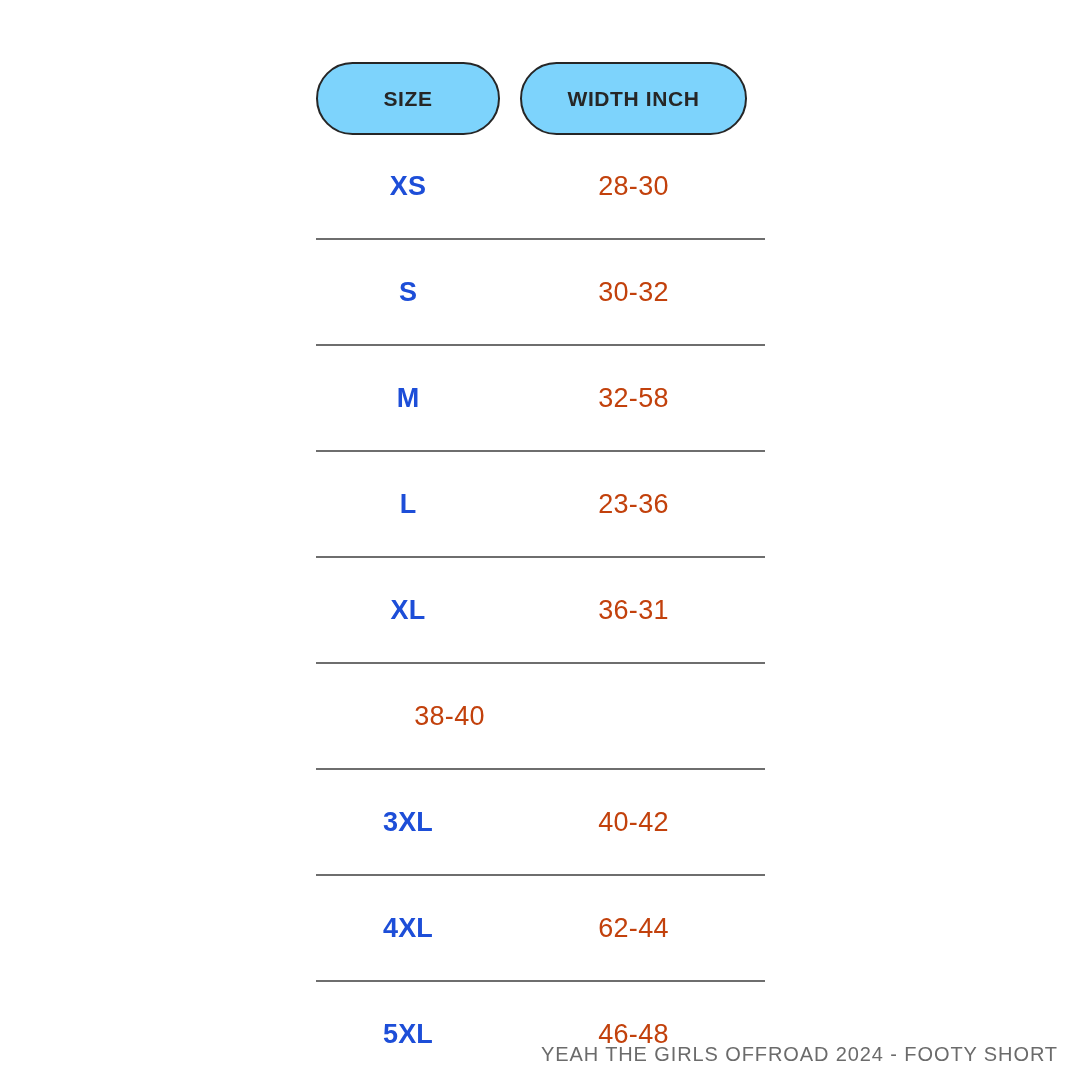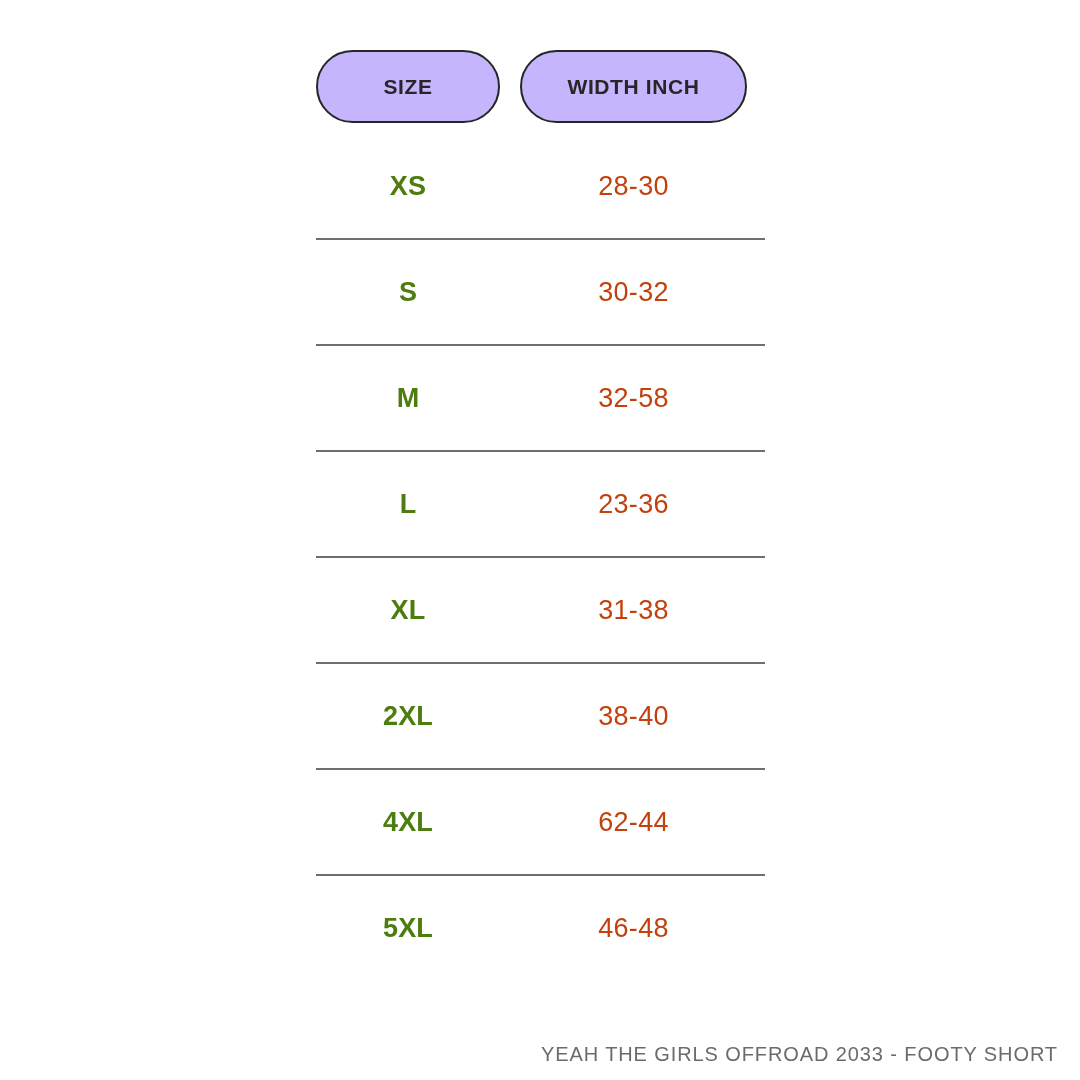--- a/index.html
+++ b/index.html
@@ -25,26 +25,26 @@
   
   .header-row {
     position: absolute;
     left: 316px;
     top: 46px;
     width: 449px;
     height: 73px;
   }
   .pill {
     position: absolute;
-    top: 4px;
+    top: 16px;
     height: 73px;
     box-sizing: border-box;
     border: 2px solid #262626;
     border-radius: 40px;
-    background: #c4b5fd;
+    background: #7dd3fc;
     display: flex;
     align-items: center;
     justify-content: center;
   }
   .pill-size {
     left: 0;
     width: 184px;
   }
   .pill-width {
     left: 204px;
@@ -73,21 +73,21 @@
     border-bottom: 2px solid #6e6e6e;
   }
   .size-row:last-child {
     border-bottom: none;
   }
   .cell-size {
     width: 184px;
     text-align: center;
     font-size: 27px;
     font-weight: 700;
-    color: #4d7c0f;
+    color: #1d4ed8;
     letter-spacing: 0.2px;
   }
   .cell-width {
     width: 227px;
     margin-left: 20px;
     text-align: center;
     font-size: 27px;
     font-weight: 400;
     color: #c2410c;
     letter-spacing: 0.3px;
@@ -136,36 +136,39 @@
       <div class="cell-width">32-58</div>
     </div>
 
     <div class="size-row">
       <div class="cell-size">L</div>
       <div class="cell-width">23-36</div>
     </div>
 
     <div class="size-row">
       <div class="cell-size">XL</div>
-      <div class="cell-width">31-38</div>
+      <div class="cell-width">36-31</div>
     </div>
 
     <div class="size-row">
-      <div class="cell-size">2XL</div>
       <div class="cell-width">38-40</div>
     </div>
 
+    <div class="size-row">
+      <div class="cell-size">3XL</div>
+      <div class="cell-width">40-42</div>
+    </div>
 
     <div class="size-row">
       <div class="cell-size">4XL</div>
       <div class="cell-width">62-44</div>
     </div>
 
     <div class="size-row">
       <div class="cell-size">5XL</div>
       <div class="cell-width">46-48</div>
     </div>
 
   </div>
 
-  <div class="footer-note">YEAH THE GIRLS OFFROAD 2033 - FOOTY SHORT</div>
+  <div class="footer-note">YEAH THE GIRLS OFFROAD 2024 - FOOTY SHORT</div>
 
 </div>
 
 </body></html>

